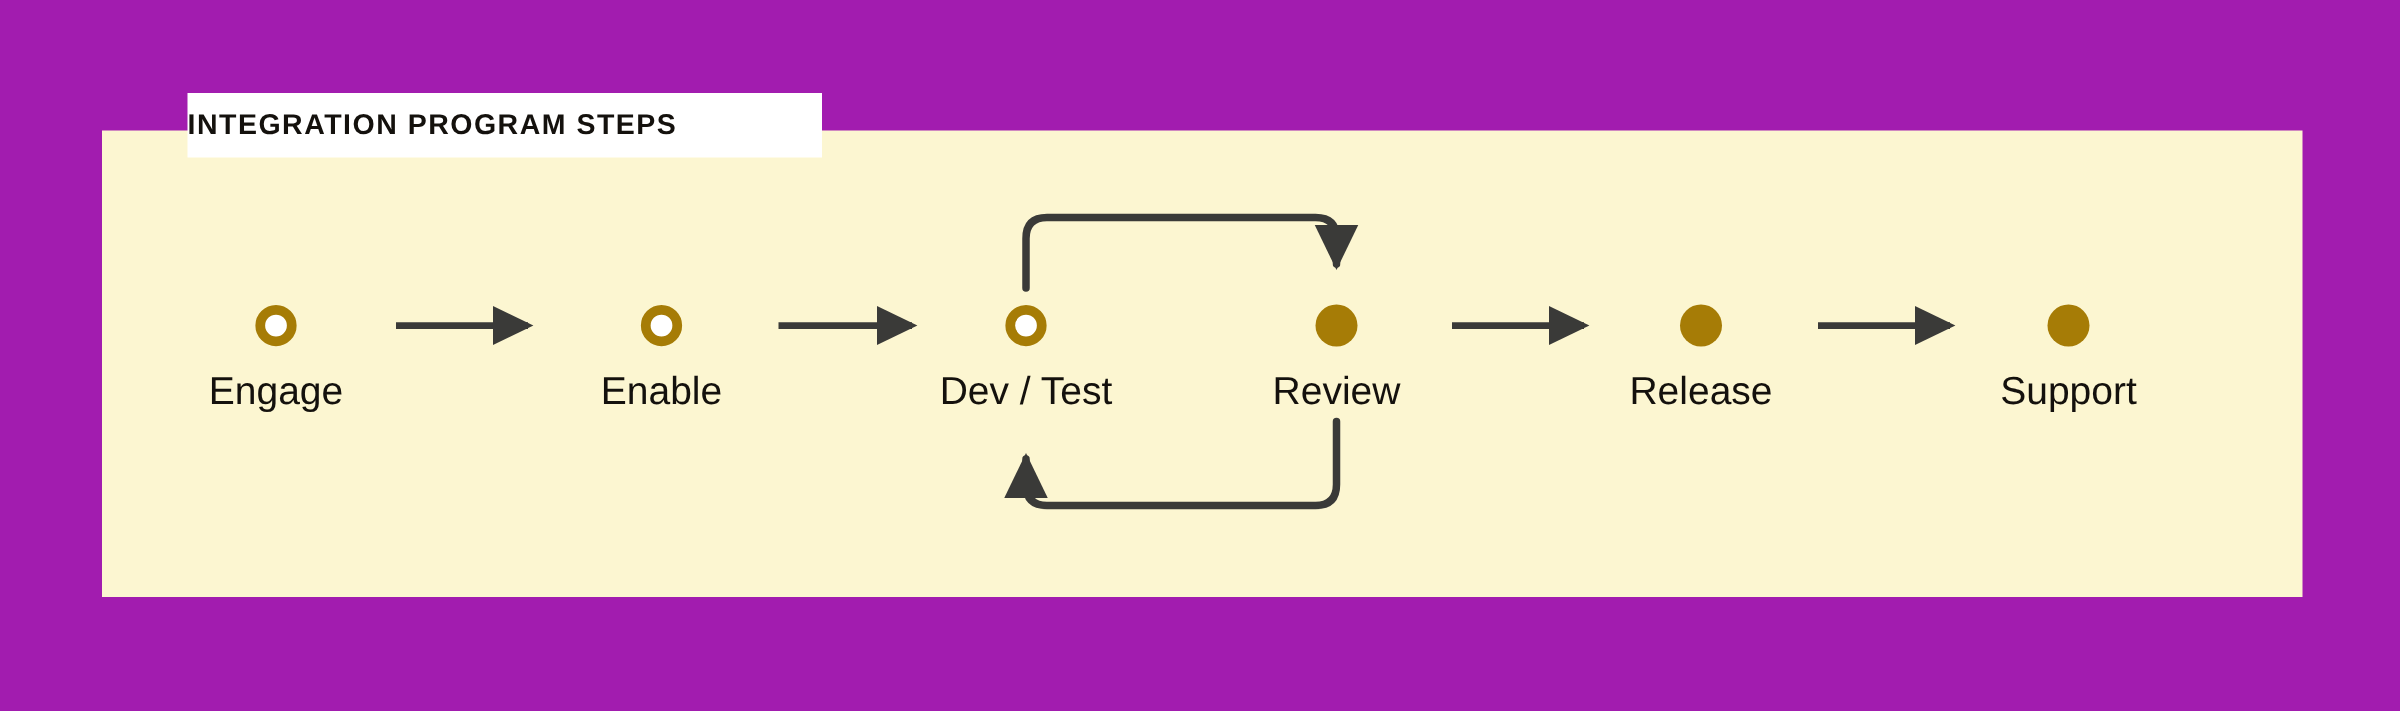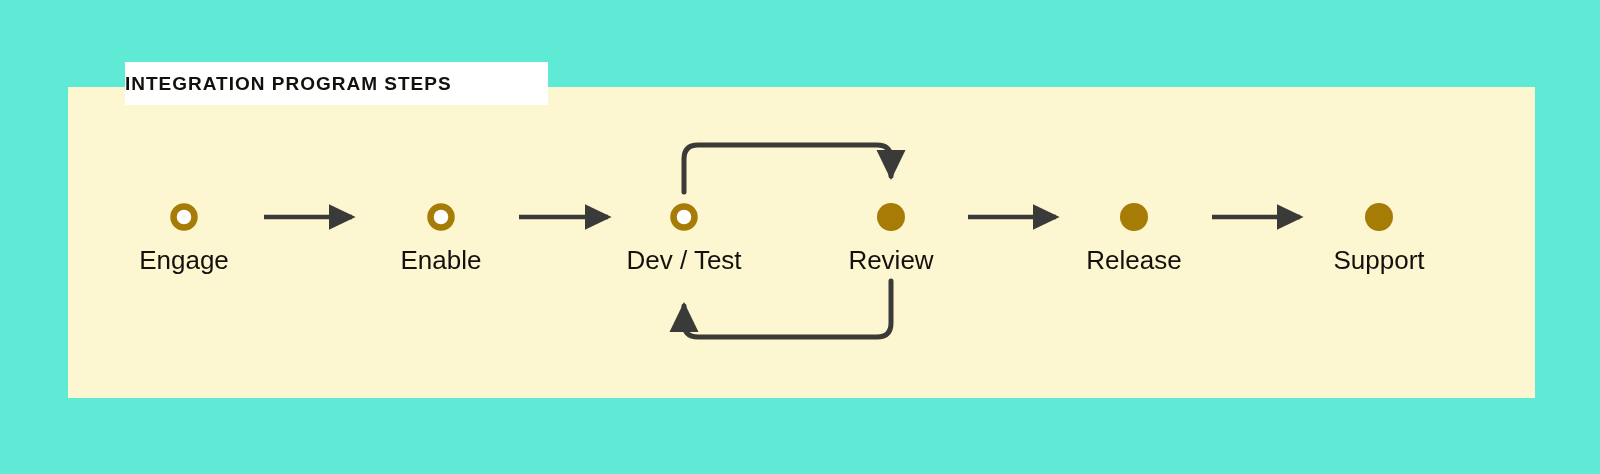--- a/index.html
+++ b/index.html
@@ -11,21 +11,21 @@
     width: 1600px;
     height: 474px;
     font-family: "Liberation Sans", sans-serif;
     overflow: hidden;
   }
 
   #stage {
     position: relative;
     width: 1600px;
     height: 474px;
-    background: #5eead4;
+    background: #a21caf;
   }
 
   
   #panel {
     position: absolute;
     left: 68px;
     top: 87px;
     width: 1467px;
     height: 311px;
     background: #FCF6D1;

